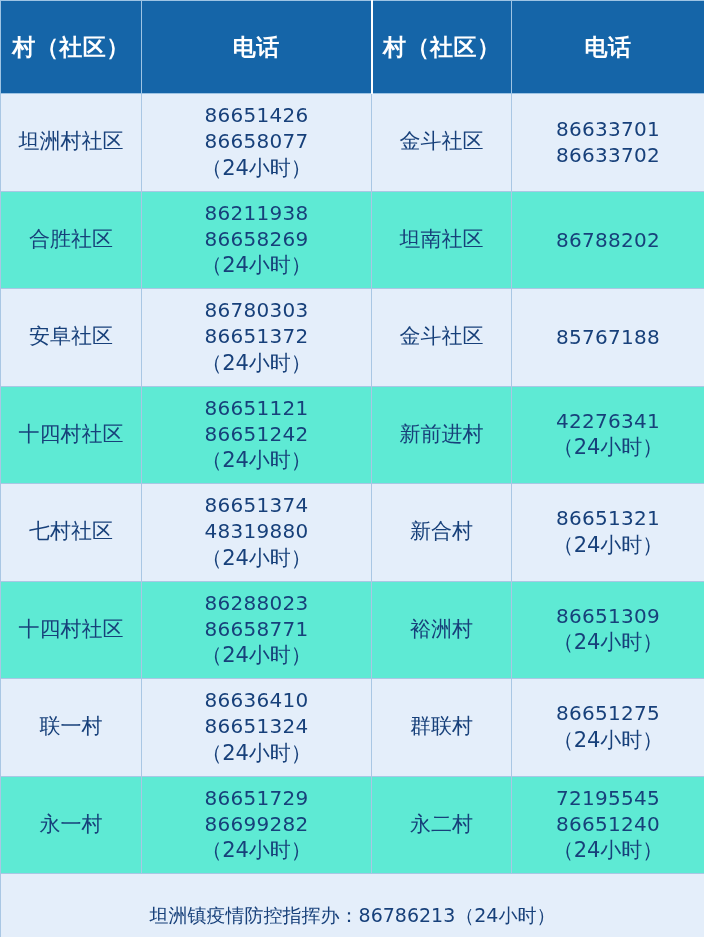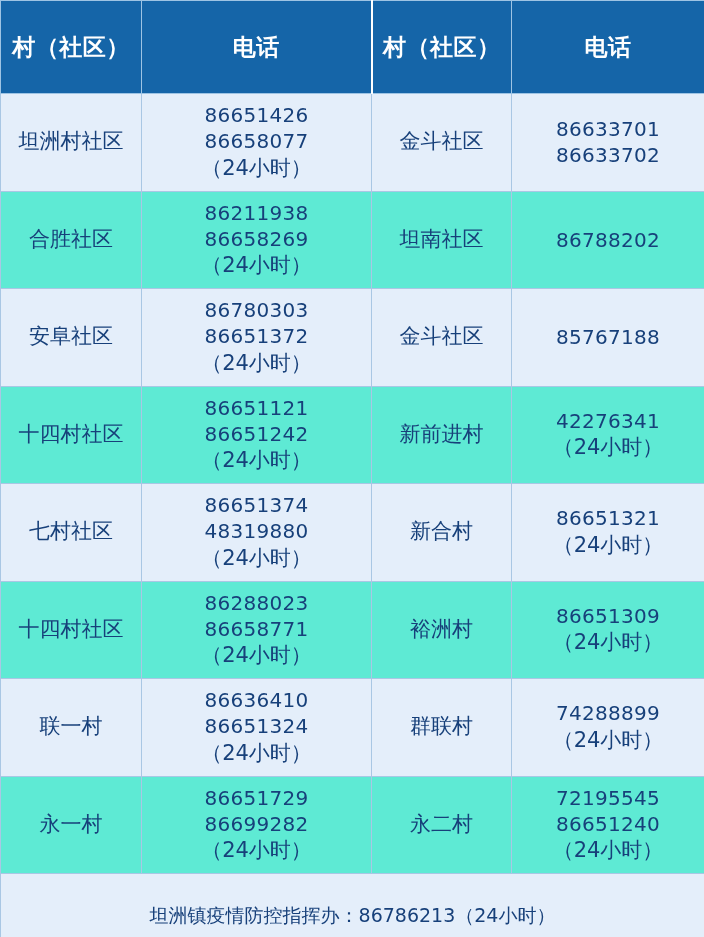--- a/index.html
+++ b/index.html
@@ -187,21 +187,21 @@
         </tr>
         <tr class="row-blue">
           <td class="name-cell">联一村</td>
           <td class="phone-cell">
             <span class="num">86636410</span>
             <span class="num">86651324</span>
             <span class="hours">（24小时）</span>
           </td>
           <td class="name-cell">群联村</td>
           <td class="phone-cell">
-            <span class="num">74288899</span>
+            <span class="num">86651275</span>
             <span class="hours">（24小时）</span>
           </td>
         </tr>
         <tr class="row-green">
           <td class="name-cell">永一村</td>
           <td class="phone-cell">
             <span class="num">86651729</span>
             <span class="num">86699282</span>
             <span class="hours">（24小时）</span>
           </td>

